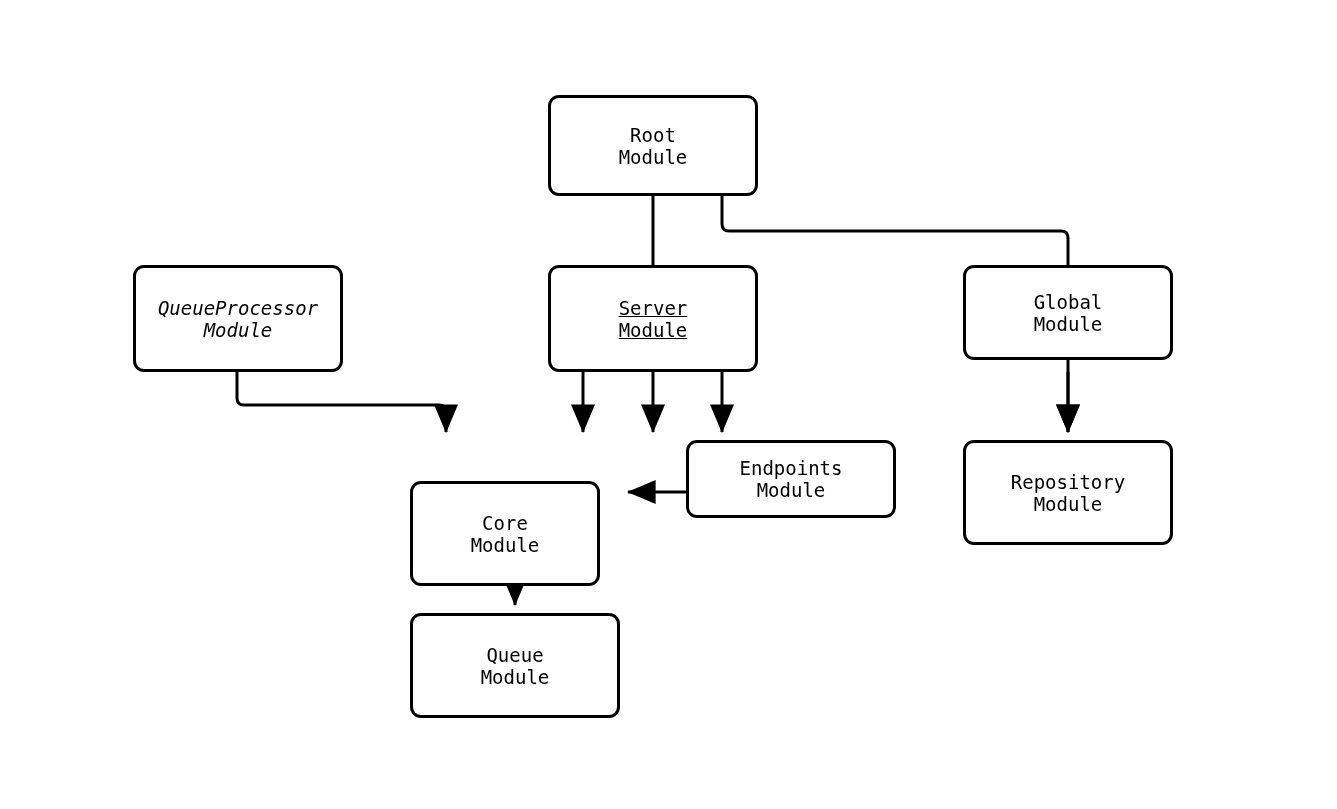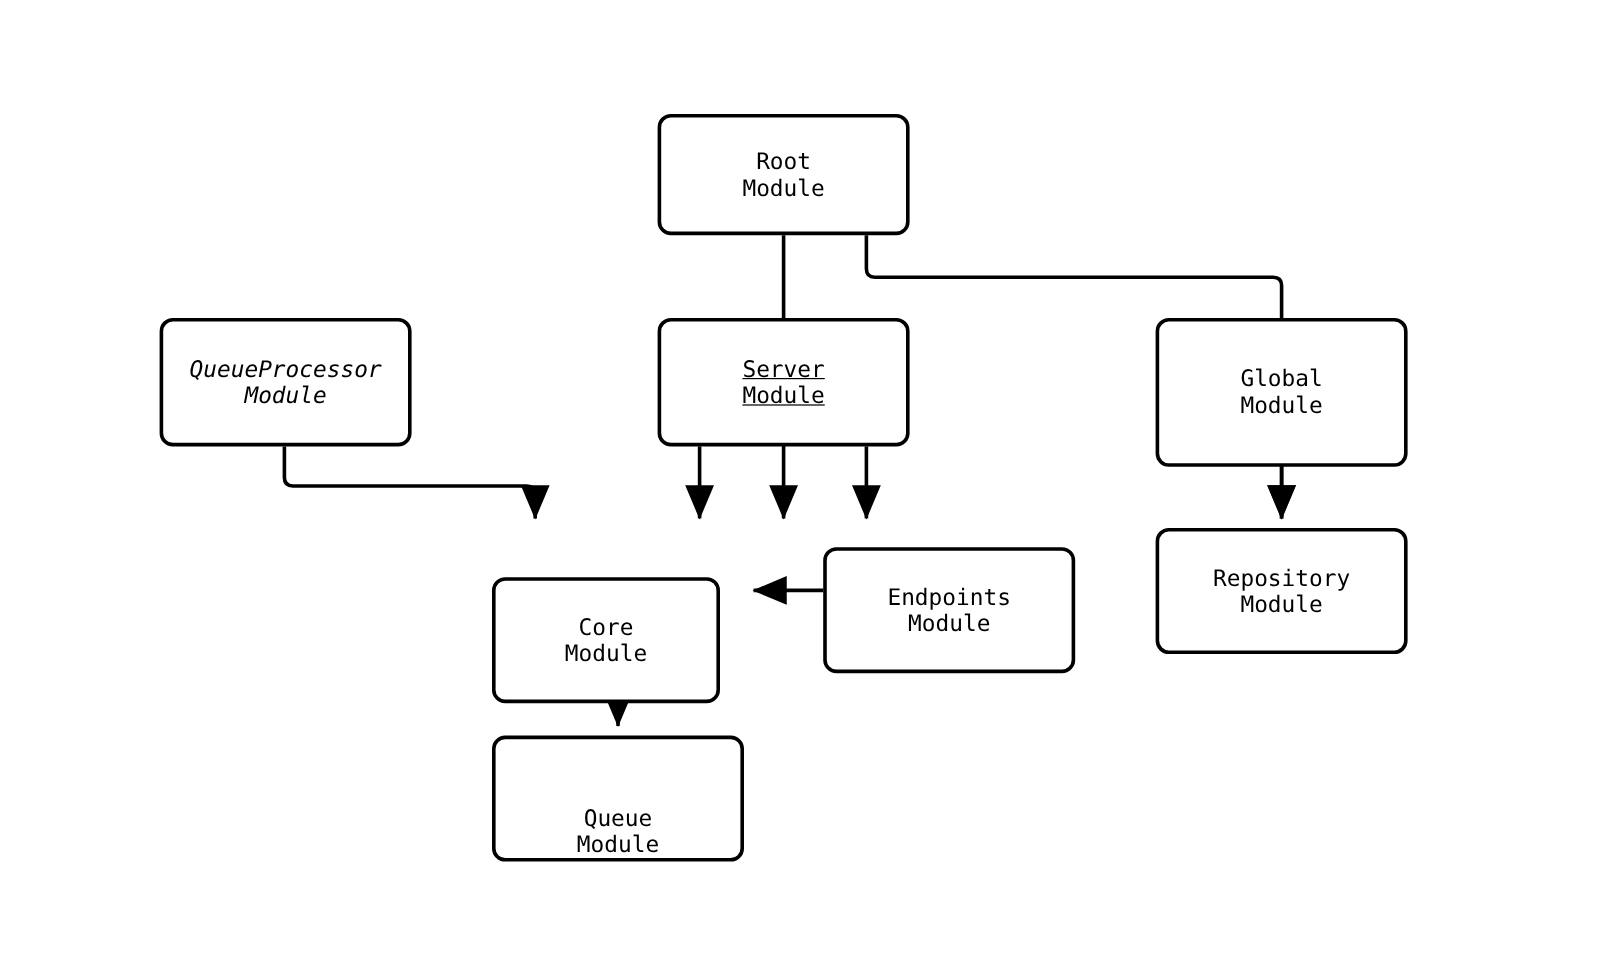--- a/index.html
+++ b/index.html
@@ -85,38 +85,38 @@
   <div class="node" style="left:133px; top:265px; width:210px; height:107px;font-style:italic;">
     <span class="node-label">QueueProcessor
 Module</span>
   </div>
 
   <div class="node" style="left:548px; top:265px; width:210px; height:107px;text-decoration:underline;">
     <span class="node-label">Server
 Module</span>
   </div>
 
-  <div class="node" style="left:963px; top:265px; width:210px; height:124px;">
+  <div class="node" style="left:963px; top:265px; width:210px; height:95px;">
     <span class="node-label">Global
 Module</span>
   </div>
 
   <div class="node" style="left:410px; top:464px; width:190px; height:105px;margin-top:17px;">
     <span class="node-label">Core
 Module</span>
   </div>
 
-  <div class="node" style="left:686px; top:456px; width:210px; height:105px;">
+  <div class="node" style="left:686px; top:440px; width:210px; height:78px;">
     <span class="node-label">Endpoints
 Module</span>
   </div>
 
   <div class="node" style="left:963px; top:440px; width:210px; height:105px;">
     <span class="node-label">Repository
 Module</span>
   </div>
 
-  <div class="node" style="left:410px; top:613px; width:210px; height:105px;align-items:flex-end;">
+  <div class="node" style="left:410px; top:613px; width:210px; height:105px;">
     <span class="node-label">Queue
 Module</span>
   </div>
 
 </div>
 
 </body></html>

